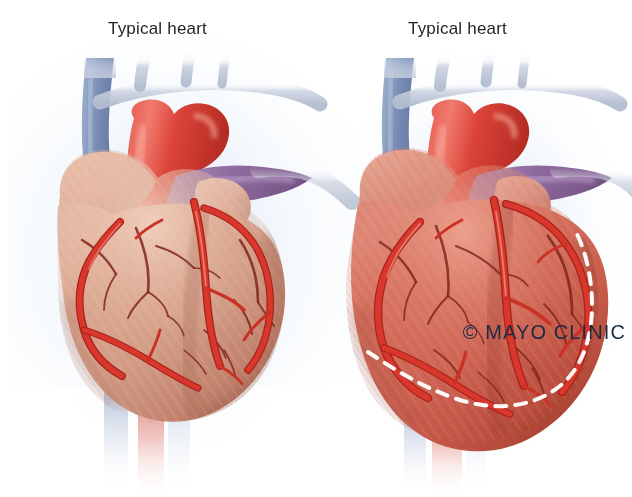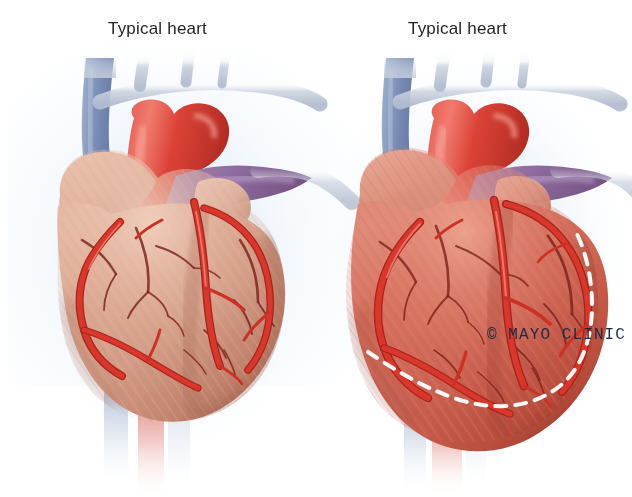--- a/index.html
+++ b/index.html
@@ -17,22 +17,22 @@
   }
   .panel-label{
     position:absolute;top:19px;
     font-size:17px;color:#231f20;letter-spacing:0.2px;
     white-space:nowrap;
   }
   #label-left{left:100px;}
   #label-right{left:400px;}
   #copyright{
     position:absolute;right:14px;bottom:42px;
-    font-family:Liberation Mono, monospace;
-    font-size:16px;letter-spacing:1.1px;color:#1c2a42;
+    font-family:Liberation Sans, sans-serif;
+    font-size:20px;letter-spacing:1.1px;color:#1c2a42;
     white-space:nowrap;
   }
   svg.hearts{position:absolute;left:0;top:0;width:632px;height:497px;}
 </style>
 </head>
 <body>
 
 <div id="stage">
 
   <svg class="hearts" viewBox="0 0 632 497" xmlns="http://www.w3.org/2000/svg">

